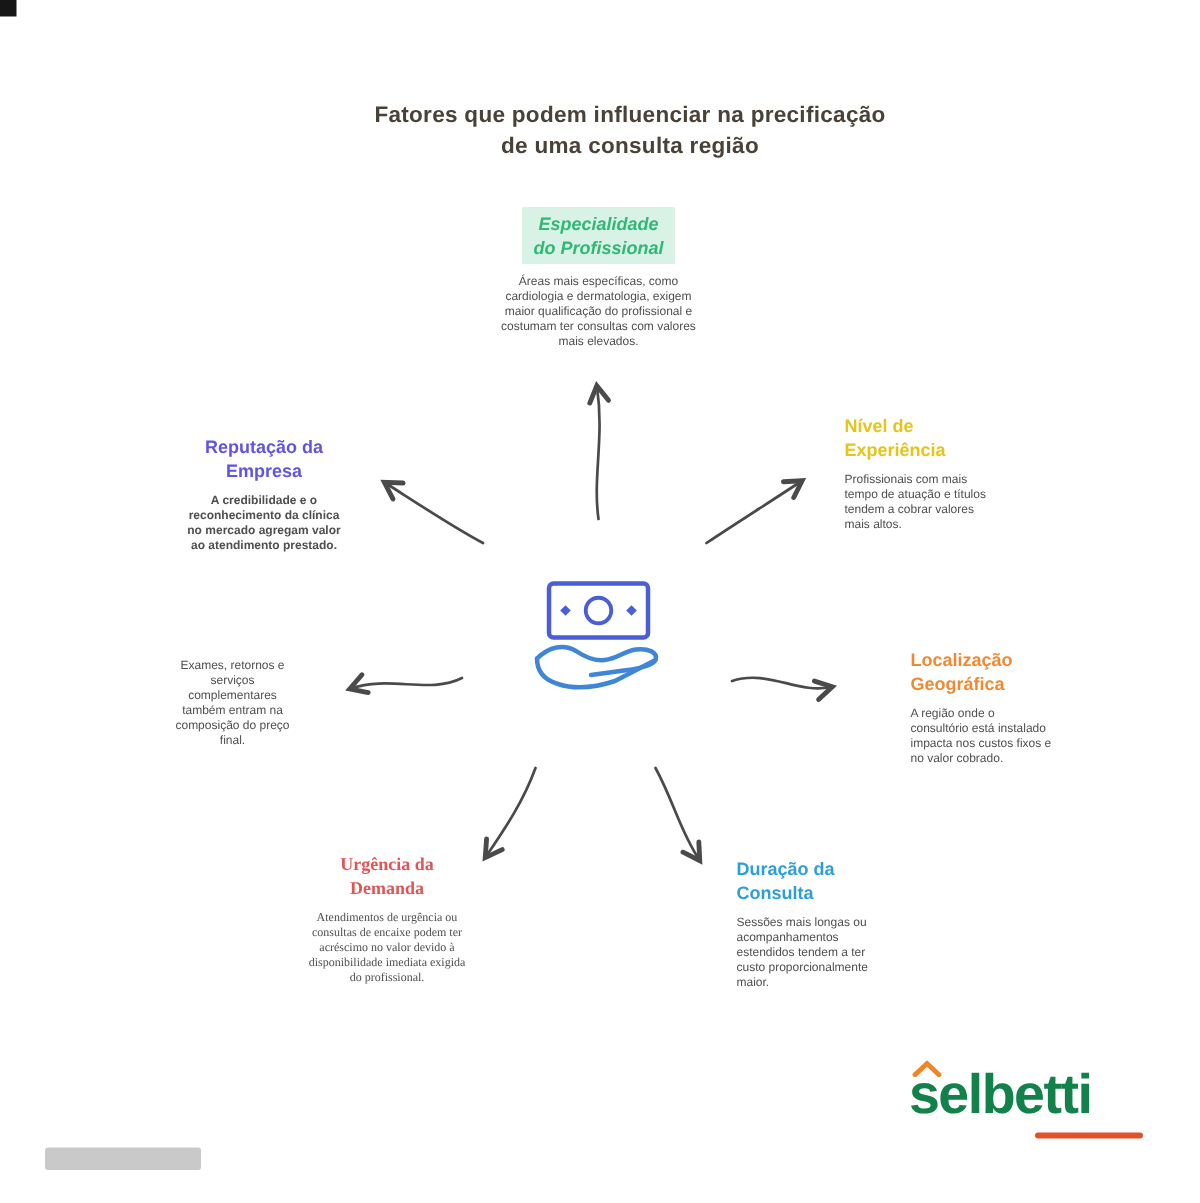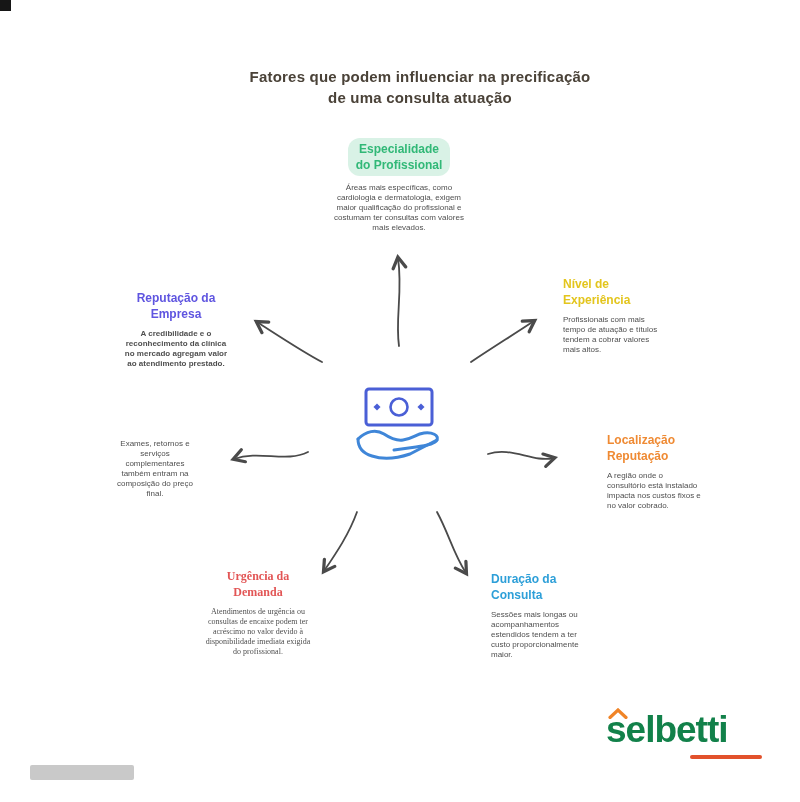--- a/index.html
+++ b/index.html
@@ -12,21 +12,21 @@
            font-size:15px; font-weight:bold; line-height:21px; letter-spacing:.2px; }
   .title span { display:block; }
 
   .arrows { position:absolute; left:0; top:0; width:800px; height:802px; pointer-events:none; }
 
   .center-icon { position:absolute; left:352px; top:383px; width:96px; height:86px; }
 
   .node { position:absolute; }
   .heading { font-weight:bold; font-size:12px; line-height:16px; }
   .heading span { display:block; }
-  .heading.boxed { display:inline-block; background:#d9f2e6; padding:3px 8px; border-radius:12px; }
+  .heading.boxed { display:inline-block; background:#d9f2e6; padding:3px 8px; border-radius:1px;font-style:italic; }
   .body { font-size:8px; line-height:10px; color:#4f4f4f; margin-top:7px; }
 
   .node-top { top:138px; left:318px; width:162px; text-align:center; }
   .node-top .body { width:136px; margin-left:auto; margin-right:auto; }
 
   .node-top-left { top:258px; left:116px; width:120px; text-align:center; }
   .node-top-left .body { width:104px; margin-left:auto; margin-right:auto;font-weight:bold; }
 
   .node-top-right { top:276px; left:563px; width:112px; text-align:left; }
   .node-top-right .body { width:104px; }
@@ -53,21 +53,21 @@
 </style>
 </head>
 <body>
 
 <div class="canvas">
 
   <div class="corner-mark"></div>
 
   <h1 class="title" style="color: rgb(74, 66, 56); padding-left: 40px;">
     <span>Fatores que podem influenciar na precificação</span>
-    <span>de uma consulta atuação</span>
+    <span>de uma consulta região</span>
   </h1>
 
   <svg class="arrows" viewBox="0 0 800 802">
     <defs>
       <marker id="ah" markerWidth="10" markerHeight="10" refX="7" refY="5" orient="auto">
         <path d="M1.5 1.5 L7.5 5 L1.5 8.5" stroke="#4a4a4a" stroke-width="1.8" fill="none" stroke-linecap="round"></path>
       </marker>
     </defs>
     <g stroke="#4a4a4a" stroke-width="1.8" fill="none" stroke-linecap="round">
       <path d="M399 346 C395 318 403 292 398 258" marker-end="url(#ah)"></path>
@@ -119,21 +119,21 @@
     <p class="body">Profissionais com mais tempo de atuação e títulos tendem a cobrar valores mais altos.</p>
   </div>
 
   <div class="node node-left">
     <p class="body">Exames, retornos e serviços complementares também entram na composição do preço final.</p>
   </div>
 
   <div class="node node-right">
     <div class="heading" style="color: rgb(239, 138, 51);">
       <span>Localização</span>
-      <span>Reputação</span>
+      <span>Geográfica</span>
     </div>
     <p class="body">A região onde o consultório está instalado impacta nos custos fixos e no valor cobrado.</p>
   </div>
 
   <div class="node node-bottom-left">
     <div class="heading" style="color: rgb(226, 85, 85);">
       <span>Urgência da</span>
       <span>Demanda</span>
     </div>
     <p class="body">Atendimentos de urgência ou consultas de encaixe podem ter acréscimo no valor devido à disponibilidade imediata exigida do profissional.</p>

